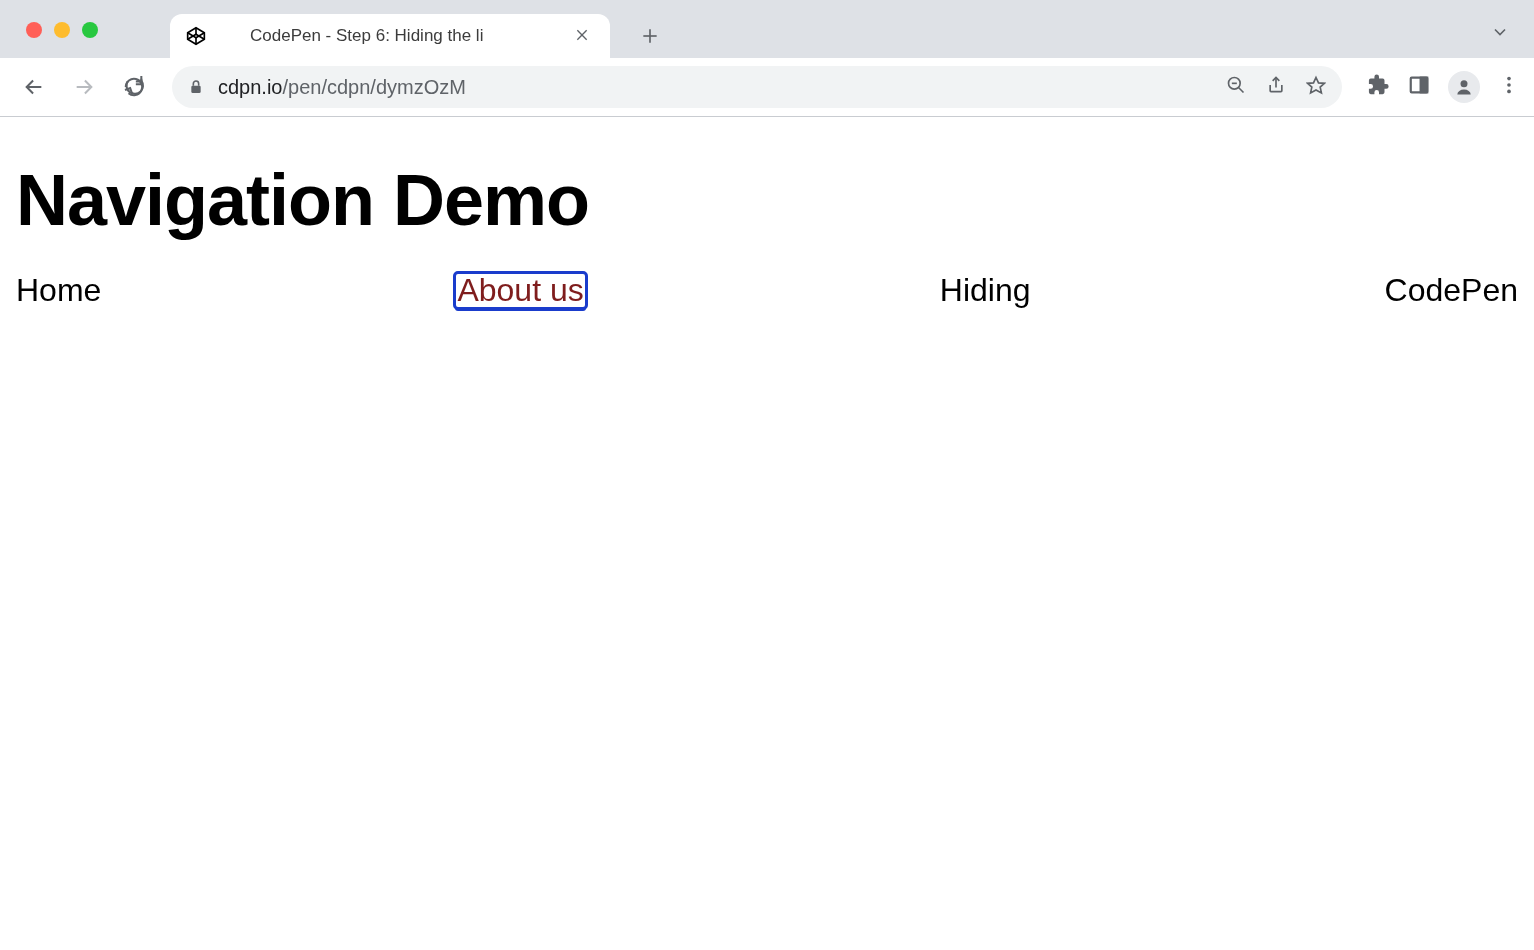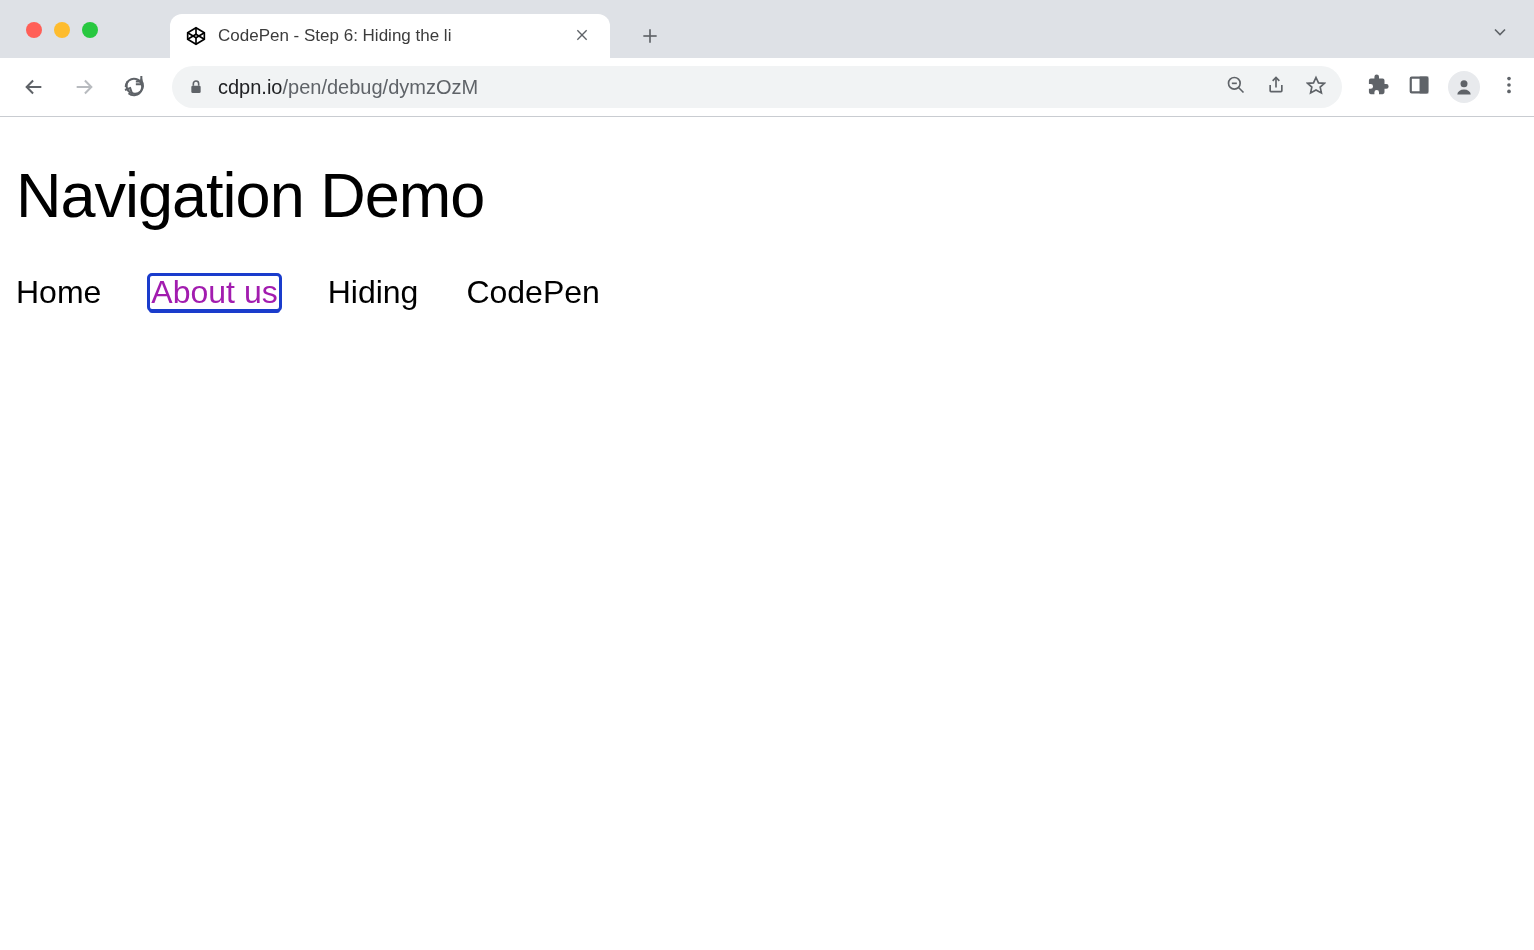--- a/index.html
+++ b/index.html
@@ -51,20 +51,21 @@
       position: relative;
     }
     .tab-favicon svg { width: 20px; height: 20px; display:block; }
     .tab-title {
       font-size: 17px;
       color: #3c3c3c;
       white-space: nowrap;
       overflow: hidden;
       text-overflow: clip;
       max-width: 320px;
+      margin-left: 32px;
     }
     .tab-close {
       margin-left: auto;
       color: #5f6368;
       font-size: 18px;
       line-height: 1;
       padding: 4px;
     }
     .new-tab {
       width: 44px; height: 44px;
@@ -130,39 +131,40 @@
       background:#e8eaed;
       display:flex; align-items:center; justify-content:center;
     }
     .avatar svg { width:20px; height:20px; color:#5f6368; }
 
     
     .page {
       padding: 42px 16px;
     }
     .page-title {
-      font-size: 63px;
-      font-weight: 400;
+      font-size: 72px;
+      font-weight: 700;
       letter-spacing: -1px;
       color: #000;
-      margin-bottom: 44px;
+      margin-bottom: 32px;
     }
     .nav {
       display: flex;
       gap: 48px;
       align-items: center;
+      justify-content: space-between;
     }
     .nav a {
       font-size: 32px;
       color: #000;
       text-decoration: none;
       line-height: 1.1;
     }
     .nav a.focused {
-      color: #a21caf;
+      color: #7f1d1d;
       outline: 3px solid #1a3ccc;
       outline-offset: -1px;
       border-radius: 3px;
       box-shadow: 0 3px 0 0 #1a3ccc;
       padding: 0 2px;
     }
   </style>
 </head>
 <body>
 
@@ -234,21 +236,21 @@
     </div>
 
     <div class="omnibox">
       <span class="lock">
         <svg viewBox="0 0 24 24" fill="#5f6368">
             <rect x="5" y="10" width="14" height="11" rx="2"></rect>
             <path d="M8 10 V7 a4 4 0 0 1 8 0 v3" fill="none" stroke="#5f6368" stroke-width="2.4"></path>
           </svg>
       </span>
       <span class="url">
-        <span>cdpn.io</span><span class="dim">/pen/debug/dymzOzM</span>
+        <span>cdpn.io</span><span class="dim">/pen/cdpn/dymzOzM</span>
       </span>
       <div class="omni-actions">
         <span><svg viewBox="0 0 24 24" fill="none" stroke="#5f6368" stroke-width="2">
               <circle cx="10" cy="10" r="7"></circle>
               <line x1="15" y1="15" x2="21" y2="21"></line>
               <line x1="7" y1="10" x2="13" y2="10"></line>
             </svg></span>
         <span><svg viewBox="0 0 24 24" fill="none" stroke="#5f6368" stroke-width="2">
               <path d="M12 3 v12"></path>
               <polyline points="8,7 12,3 16,7"></polyline>

